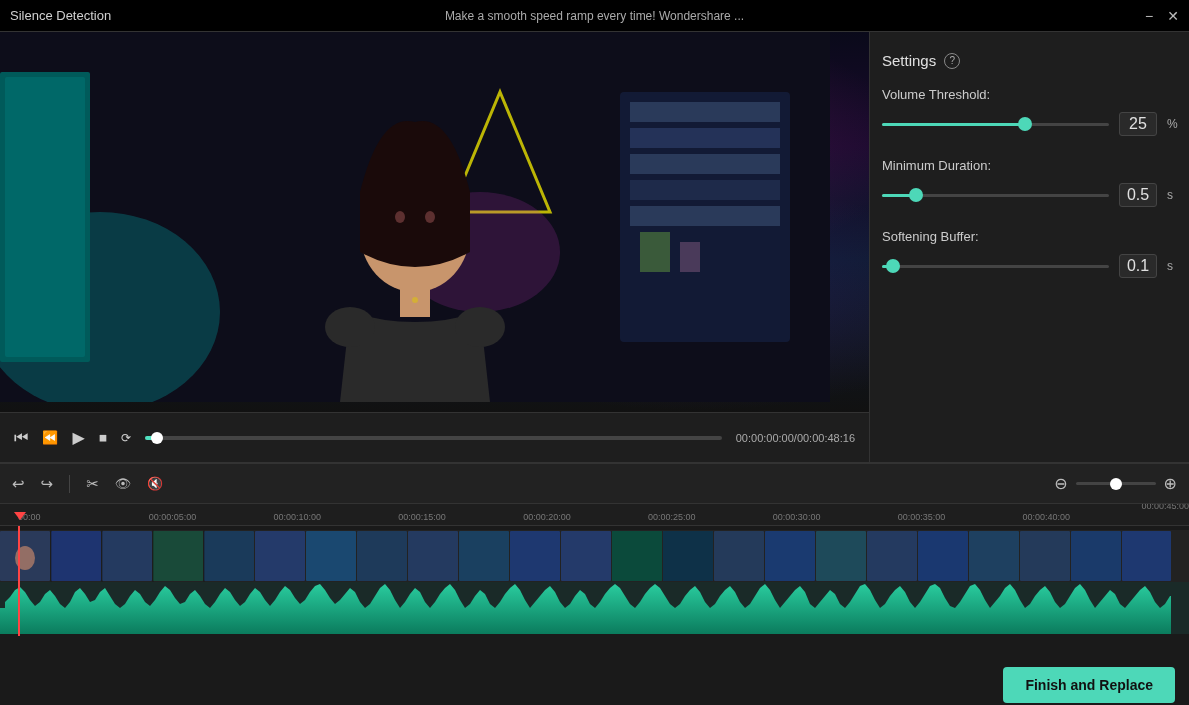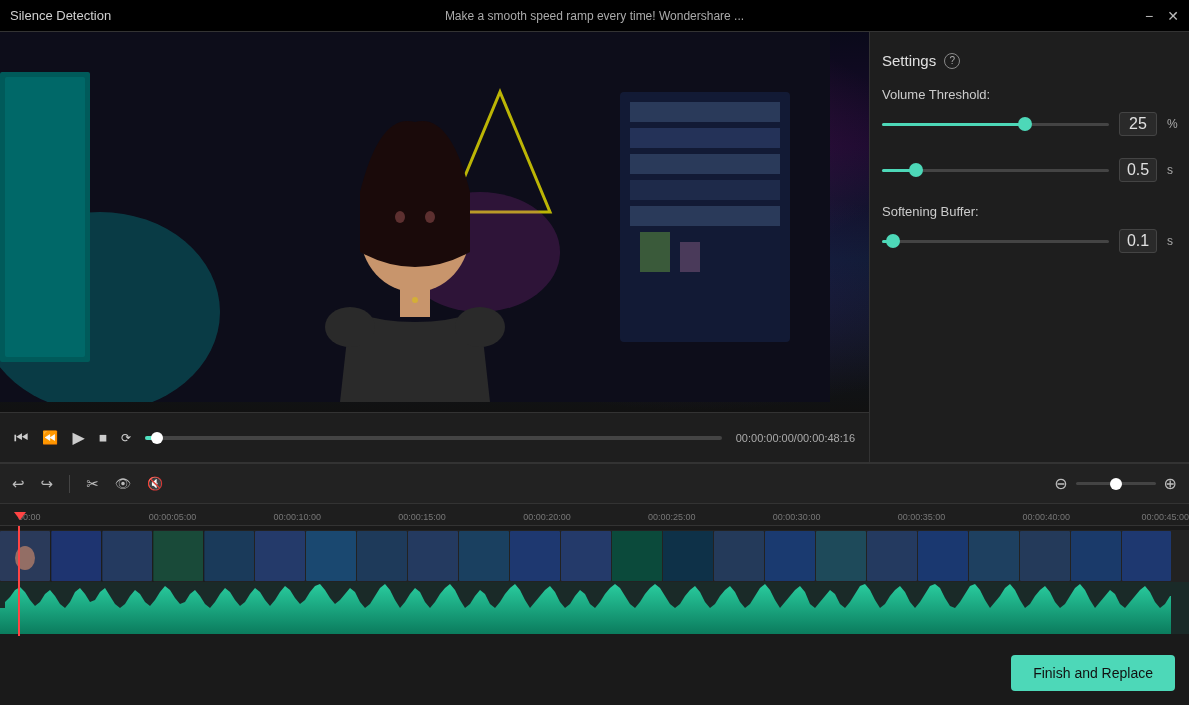--- a/index.html
+++ b/index.html
@@ -354,29 +354,29 @@
     #waveform-track {
       height: 52px;
       background: #1a2a2a;
       position: relative;
       overflow: hidden;
     }
 
     
     #finish-btn {
       position: absolute;
-      bottom: 14px;
+      bottom: 2px;
       right: 14px;
       background: #4dd8b8;
       color: #111;
       border: none;
       border-radius: 4px;
       padding: 10px 22px;
       font-size: 14px;
-      font-weight: 400;
+      font-weight: 700;
       cursor: pointer;
     }
   </style>
 </head>
 <body>
 
 <div id="title-bar">
   <span class="app-title">Silence Detection</span>
   <span class="center-text">Make a smooth speed ramp every time!  Wondershare ...</span>
   <div class="window-controls">
@@ -463,20 +463,21 @@
         <div class="slider-track">
           <div class="slider-fill" style="width: 63%;"></div>
           <div class="slider-thumb" style="left: 63%;"></div>
         </div>
         <div class="slider-value-box">25</div>
         <span class="slider-unit">%</span>
       </div>
     </div>
 
     <div class="setting-group">
+      <div class="setting-label">Minimum Duration:</div>
       <div class="slider-row">
         <div class="slider-track">
           <div class="slider-fill" style="width: 15%;"></div>
           <div class="slider-thumb" style="left: 15%;"></div>
         </div>
         <div class="slider-value-box">0.5</div>
         <span class="slider-unit">s</span>
       </div>
     </div>
 
@@ -516,21 +517,21 @@
     <div id="playhead-triangle" style="position:absolute;top:8px;left:14px;width:0;height:0;border-left:6px solid transparent;border-right:6px solid transparent;border-top:8px solid #ff4444;z-index:11;"></div>
     <span class="ruler-mark" style="left:18px; bottom:3px;">00:00</span>
     <span class="ruler-mark" style="left:12.5%; bottom:3px;">00:00:05:00</span>
     <span class="ruler-mark" style="left:23%; bottom:3px;">00:00:10:00</span>
     <span class="ruler-mark" style="left:33.5%; bottom:3px;">00:00:15:00</span>
     <span class="ruler-mark" style="left:44%; bottom:3px;">00:00:20:00</span>
     <span class="ruler-mark" style="left:54.5%; bottom:3px;">00:00:25:00</span>
     <span class="ruler-mark" style="left:65%; bottom:3px;">00:00:30:00</span>
     <span class="ruler-mark" style="left:75.5%; bottom:3px;">00:00:35:00</span>
     <span class="ruler-mark" style="left:86%; bottom:3px;">00:00:40:00</span>
-    <span class="ruler-mark" style="left:96%; bottom:3px;">00:00:45:00</span>
+    <span class="ruler-mark" style="left:96%; bottom:14px;">00:00:45:00</span>
   </div>
 
   <div id="timeline-tracks" style="position:relative;">
 
     <div id="playhead-line" style="position:absolute;top:0;left:18px;width:2px;height:100%;background:#ff4444;z-index:10;"></div>
 
     <div class="video-track">
       <svg width="1171" height="52" style="display:block;">
 
         <rect x="0" y="1" width="50" height="50" fill="#2a3a5a" rx="1"></rect>

